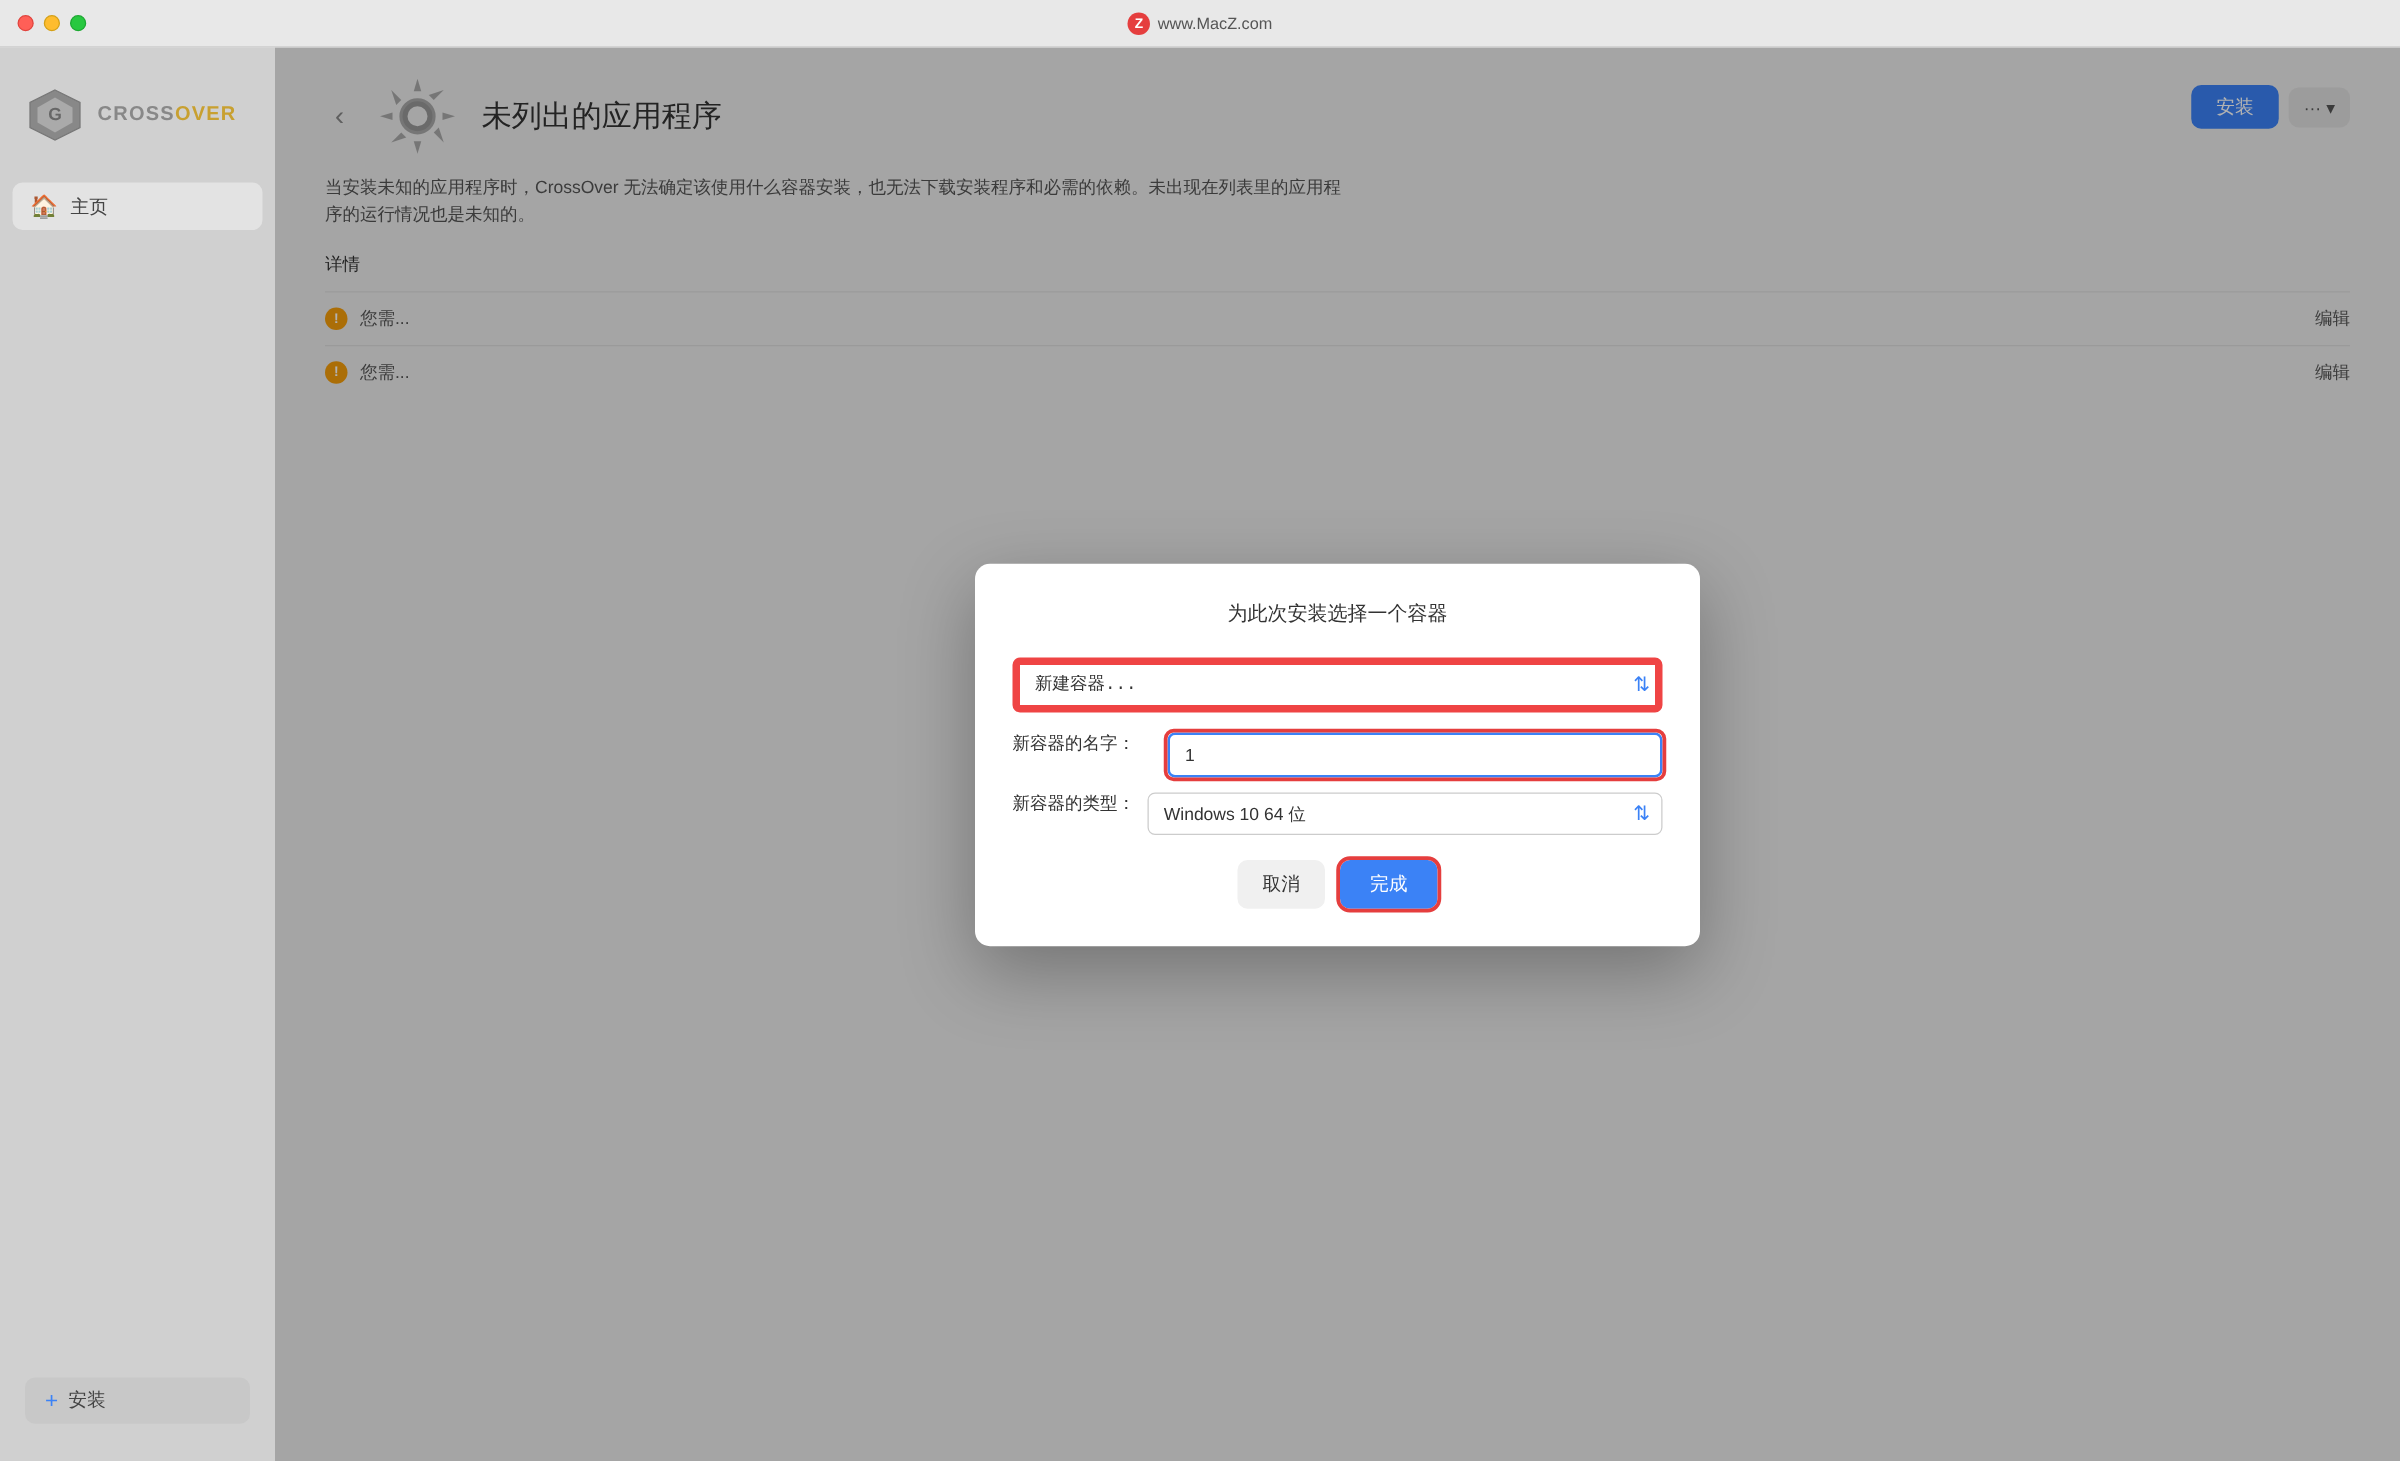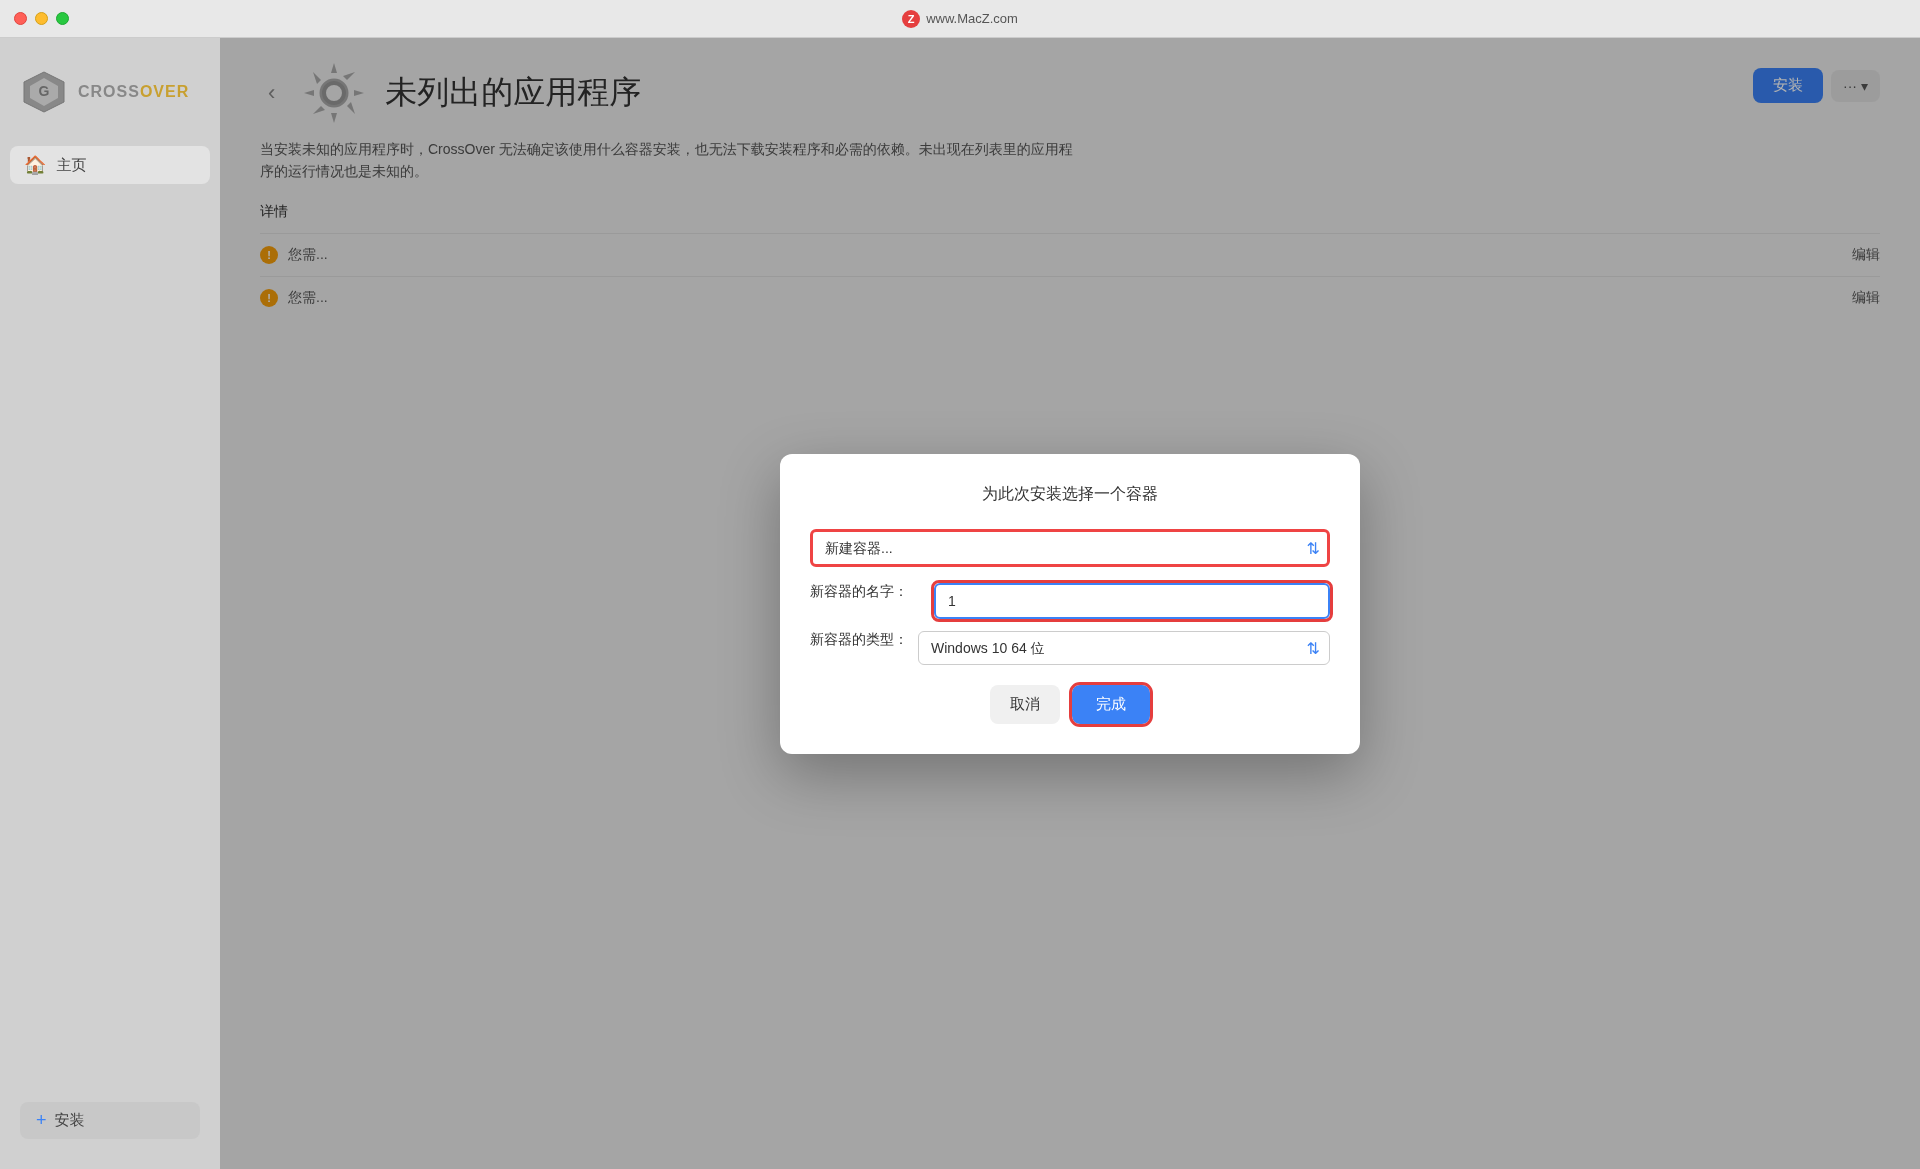--- a/index.html
+++ b/index.html
@@ -156,21 +156,21 @@
       line-height: 1;
     }
     .gear-icon-large {
       width: 70px;
       height: 70px;
       display: flex;
       align-items: center;
       justify-content: center;
     }
     .page-title-text {
-      font-size: 32px;
+      font-size: 24px;
       font-weight: 500;
       color: #333;
     }
     .header-right {
       display: flex;
       align-items: center;
       gap: 8px;
       padding-top: 10px;
     }
     .install-btn-main {
@@ -275,27 +275,28 @@
     .modal-field {
       margin-bottom: 16px;
     }
     .select-container {
       position: relative;
       width: 100%;
     }
     .select-box {
       width: 100%;
       padding: 8px 36px 8px 12px;
-      border: 3px solid #ef4444;
+      border: 6px solid #ef4444;
       border-radius: 6px;
       font-size: 14px;
       color: #333;
       background: white;
       appearance: none;
       cursor: pointer;
+      font-family: Liberation Mono, monospace;
     }
     .select-arrow {
       position: absolute;
       right: 10px;
       top: 50%;
       transform: translateY(-50%);
       pointer-events: none;
       color: #3b82f6;
       font-size: 16px;
     }

